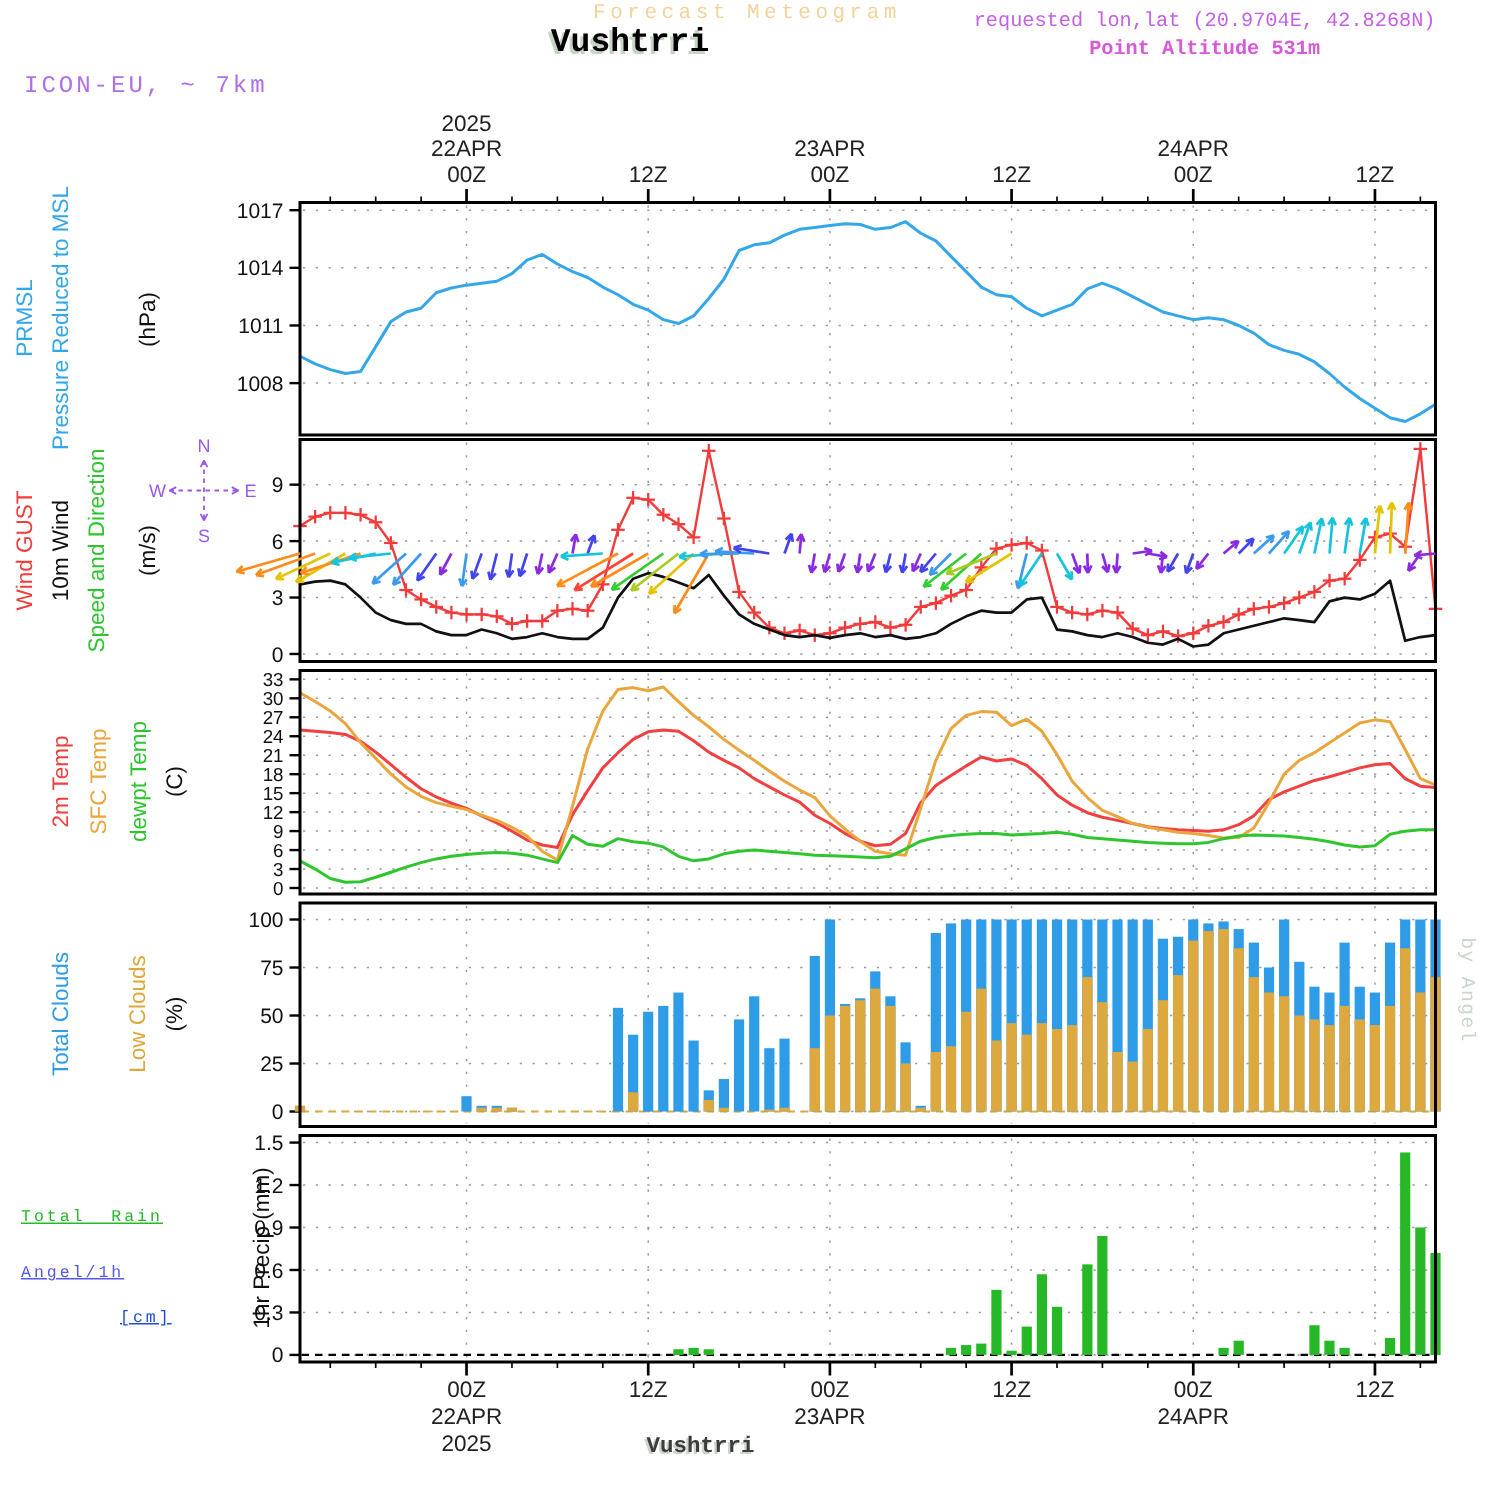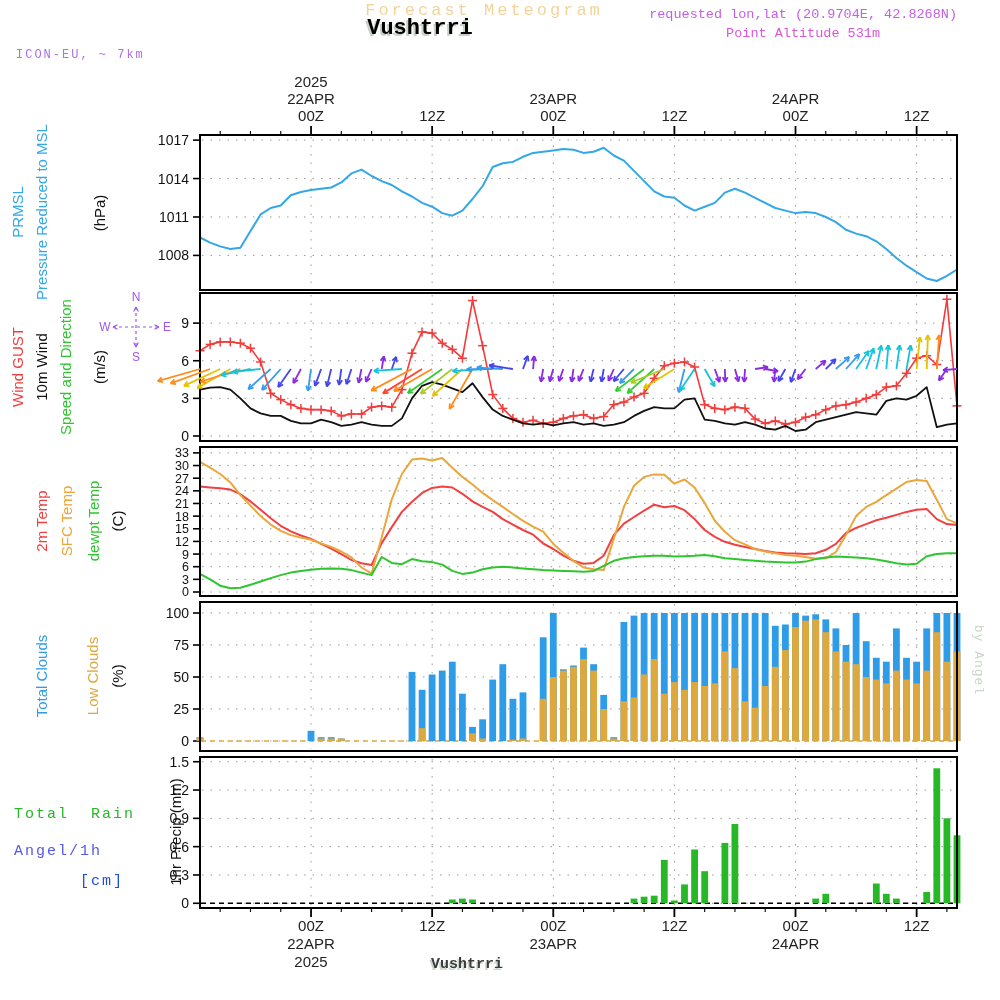--- a/index.html
+++ b/index.html
@@ -4,28 +4,28 @@
 <style>
   html,body{margin:0;padding:0;background:#fff;}
   #canvas{position:relative;width:1000px;height:1000px;background:#fff;overflow:hidden;
           font-family:"Liberation Sans",sans-serif;}
   #plot{position:absolute;left:0;top:0;}
   .abs{position:absolute;white-space:nowrap;}
   .mono{font-family:"Liberation Mono","DejaVu Sans Mono",monospace;}
   .rot{position:absolute;transform:translate(-50%,-50%) rotate(-90deg);white-space:nowrap;
        font:15px "Liberation Sans",sans-serif;}
   .rotcw{position:absolute;transform:translate(-50%,-50%) rotate(90deg);white-space:nowrap;}
-  #wm-title{left:484px;top:1px;transform:translateX(-50%);font-size:17px;letter-spacing:3px;color:#f2d49b;}
+  #wm-title{left:498px;top:1px;transform:translateX(-50%);font-size:14px;letter-spacing:3px;color:#f2d49b;}
   #main-title{left:420px;top:16px;transform:translateX(-50%);font-size:22px;font-weight:bold;color:#000;
               text-shadow:-2px 2px 0 #c6d4c6;}
   #hdr-right{right:43px;top:6px;text-align:center;font-size:13.5px;line-height:18.5px;}
   #hdr-right .v1{color:#c45fe8;}
-  #hdr-right .v2{color:#d957d9;}
-  #model-label{left:16px;top:48px;font-size:12px;letter-spacing:2px;color:#ae6fe8;}
-  .p5lab{position:absolute;font-size:15px;letter-spacing:2px;white-space:pre;}
+  #hdr-right .v2{color:#d957d9;font-weight:bold;}
+  #model-label{left:16px;top:48px;font-size:16px;letter-spacing:2px;color:#ae6fe8;}
+  .p5lab{position:absolute;font-size:11px;letter-spacing:2px;white-space:pre;text-decoration:underline;}
   #footer-station{left:467px;top:956px;transform:translateX(-50%);font-size:15px;font-weight:bold;
                   color:#3c3c3c;text-shadow:-1.5px 1.5px 0 #c9d6c9;}
   #by-angel{left:978px;top:660px;font-size:13px;color:#c9d6c9;letter-spacing:1px;}
 </style>
 </head>
 <body>
 
 <div id="canvas">
 
   <svg id="plot" width="1000" height="1000" viewBox="0 0 1000 1000">

